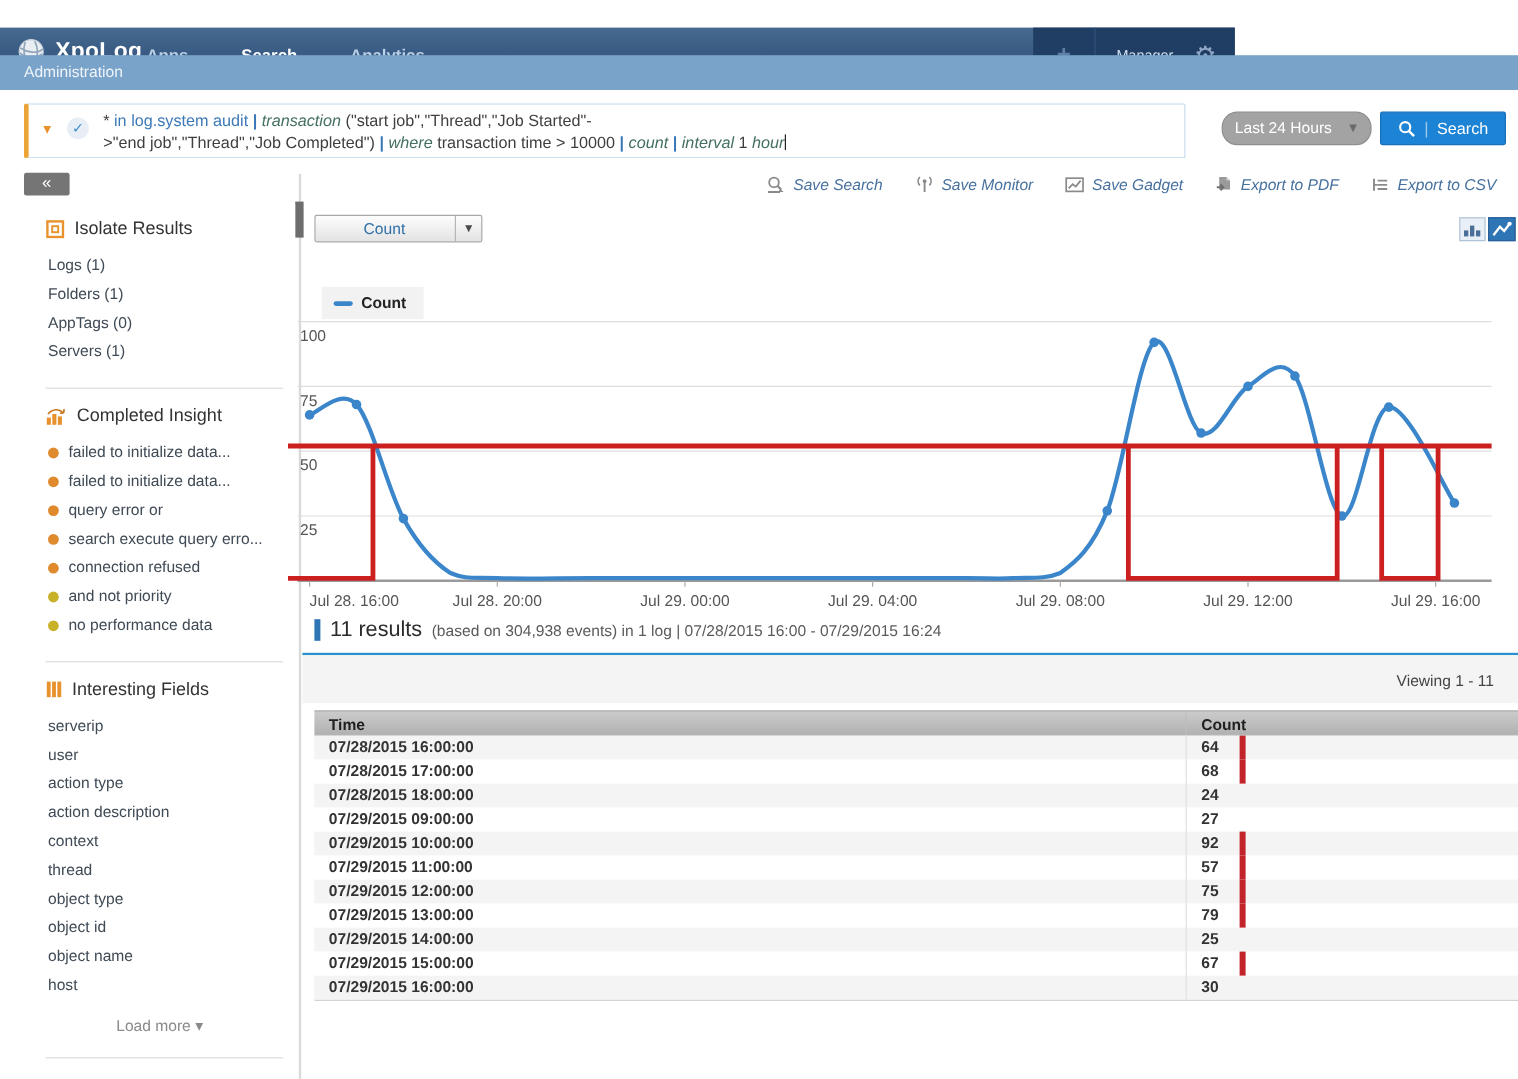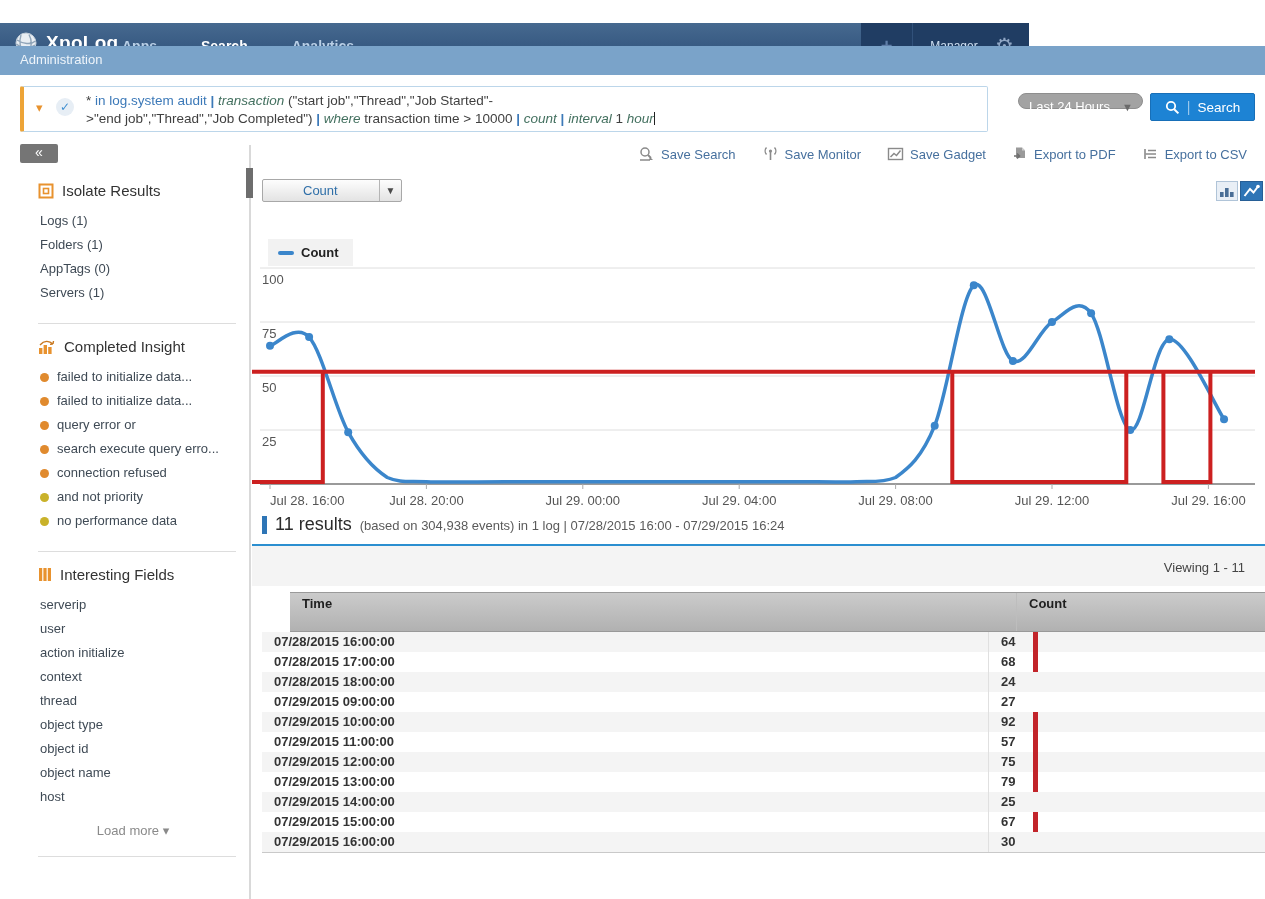--- a/index.html
+++ b/index.html
@@ -32,34 +32,34 @@
   .q-caret { position:absolute; left:12px; top:13px; color:#e8922e; font-size:13px; cursor:pointer; }
   .q-check { position:absolute; left:32px; top:11px; width:18px; height:18px; border-radius:50%;
     background:#e7eef5; color:#3f8fd1; font-size:12px; font-weight:bold; text-align:center; line-height:18px; }
   .q-line { font-size:13.5px; line-height:18px; white-space:nowrap; color:#3f3f3f; }
   .q-plain { color:#3f3f3f; }
   .q-blue { color:#3c79b8; }
   .q-pipe { color:#3c79b8; font-weight:bold; }
   .q-kw { color:#43705f; font-style:italic; }
   .caret-bar { display:inline-block; width:1px; height:13px; background:#222; vertical-align:-2px; }
 
-  .time-range { position:absolute; left:1018px; top:93px; width:125px; height:16px; background:#a3a3a3;
+  .time-range { position:absolute; left:1018px; top:93px; width:125px; height:28px; background:#a3a3a3;
     border:1px solid #8e8e8e; border-radius:13px; color:#fff; font-size:13px; line-height:26px;
     padding-left:10px; cursor:pointer; }
   .time-range .dd { position:absolute; right:9px; top:0; color:#6a6a6a; font-size:11px; }
   .search-btn { position:absolute; left:1150px; top:93px; width:105px; height:28px; background:#1d83d4;
     border:1px solid #176fb8; border-radius:2px; color:#fff; font-size:13.5px; display:flex;
     align-items:center; justify-content:center; gap:7px; cursor:pointer; }
   .search-btn .sep { color:rgba(255,255,255,.55); font-size:14px; }
 
   
   .collapse-btn { position:absolute; left:20px; top:144px; width:38px; height:19px; background:#757575;
     border-radius:2px; color:#fff; font-size:14px; text-align:center; line-height:17px; cursor:pointer; }
   .actions { position:absolute; right:18px; top:146px; display:flex; gap:26px; }
-  .action { display:flex; align-items:flex-end; gap:6px; font-size:13px; color:#46709e; cursor:pointer; }
+  .action { display:flex; align-items:flex-start; gap:6px; font-size:13px; color:#46709e; cursor:pointer;font-style:italic; }
   .action svg { display:block; }
 
   
   .splitter-line { position:absolute; left:249px; top:145px; bottom:0; width:2px; background:#d9d9d9; }
   .splitter-handle { position:absolute; left:246px; top:168px; width:7px; height:30px; background:#6d6d6d; }
 
   
   .sidebar { position:absolute; left:0; top:170px; width:246px; bottom:0; background:#fff; overflow:hidden;padding-left:20px; }
   .side-header { display:flex; align-items:center; gap:8px; margin:12px 0 6px 18px; font-size:15px; color:#333; }
   .side-list { margin:10px 0 4px 20px; }
@@ -78,35 +78,35 @@
     color:#4a4a4a; font-size:10px; text-align:center; line-height:21px; }
   .toggle-bar { position:absolute; left:1216px; top:181px; width:22px; height:20px; background:#e9eff6;
     border:1px solid #b0c4d8; display:flex; align-items:center; justify-content:center; cursor:pointer; }
   .toggle-line { position:absolute; left:1240px; top:181px; width:23px; height:20px; background:#2e75b6;
     border:1px solid #275f96; display:flex; align-items:center; justify-content:center; cursor:pointer; }
   .legend { position:absolute; left:268px; top:239px; height:27px; background:#f2f2f2; display:flex;
     align-items:center; gap:7px; padding:0 14px 0 10px; }
   .legend .dash { width:16px; height:4px; border-radius:2px; background:#3b86cb; }
   .legend .lbl { font-size:13px; font-weight:bold; color:#222; }
 
-  .chart-wrap { position:absolute; left:252px; top:258px; width:1013px; height:247px; }
+  .chart-wrap { position:absolute; left:240px; top:258px; width:1013px; height:247px; }
 
   
   .results-head { position:absolute; left:262px; top:514px; display:flex; align-items:baseline; gap:8px; }
   .results-bar { width:5px; height:18px; background:#2e75b6; align-self:center; }
   .results-count { font-size:18px; color:#2b2b2b; font-weight:500; }
   .results-detail { font-size:13px; color:#5a5a5a; }
   .results-underline { position:absolute; left:252px; right:0; top:544px; height:2px; background:#2b8fd0; }
   .viewing-band { position:absolute; left:252px; right:0; top:546px; height:40px; background:#f4f4f4; }
   .viewing { position:absolute; right:20px; top:14px; font-size:13px; color:#444; }
 
   
   .rtable { position:absolute; left:262px; top:592px; width:1003px; }
-  .thead { display:flex; height:40px; background:linear-gradient(#cbcbcb,#b1b1b1);
-    border-top:1px solid #9a9a9a; border-bottom:1px solid #999;margin-left:28px; }
+  .thead { display:flex; height:21px; background:linear-gradient(#cbcbcb,#b1b1b1);
+    border-top:1px solid #9a9a9a; border-bottom:1px solid #999; }
   .th { font-size:13px; font-weight:bold; color:#1f1f1f; line-height:22px; }
   .th.time { width:726px; padding-left:12px; }
   .th.count { flex:1; padding-left:12px; border-left:1px solid #bdbdbd; }
   .trow { display:flex; height:20px; cursor:pointer; }
   .trow.odd { background:#f4f4f4; }
   .trow.even { background:#ffffff; }
   .td { font-size:13px; color:#333; line-height:20px;font-weight:bold; }
   .td.time { width:726px; padding-left:12px; }
   .td.count { flex:1; padding-left:12px; border-left:1px solid #e0e0e0; position:relative; }
   .alert-bar { position:absolute; left:44px; top:0; bottom:0; width:5px; background:#c2242a; }
@@ -270,21 +270,22 @@
     <svg width="14" height="15" viewBox="0 0 14 15">
       <rect x="1" y="1" width="3.2" height="13" fill="#e8922e"></rect>
       <rect x="5.4" y="1" width="3.2" height="13" fill="#e8922e"></rect>
       <rect x="9.8" y="1" width="3.2" height="13" fill="#e8922e"></rect>
     </svg>
     <span>Interesting Fields</span>
   </div>
   <div class="side-list" id="fields-list">
       <div class="side-link">serverip</div>
       <div class="side-link">user</div>
-      <div class="side-link">action initialize</div>
+      <div class="side-link">action type</div>
+      <div class="side-link">action description</div>
       <div class="side-link">context</div>
       <div class="side-link">thread</div>
       <div class="side-link">object type</div>
       <div class="side-link">object id</div>
       <div class="side-link">object name</div>
       <div class="side-link">host</div>
     </div>
 
   <div class="load-more">
     <span>Load more</span>

